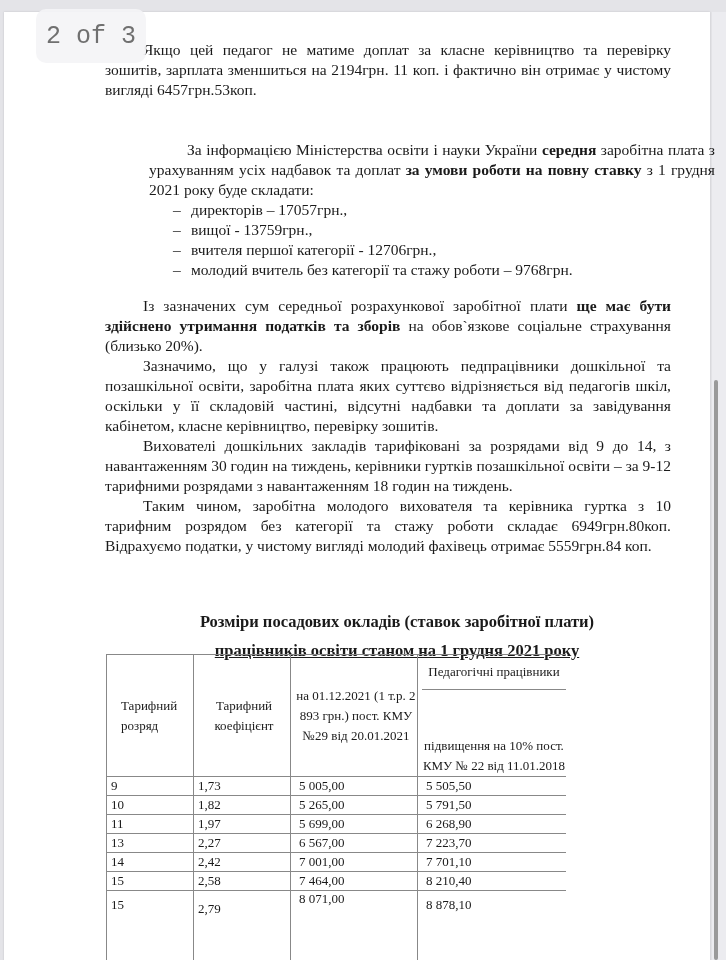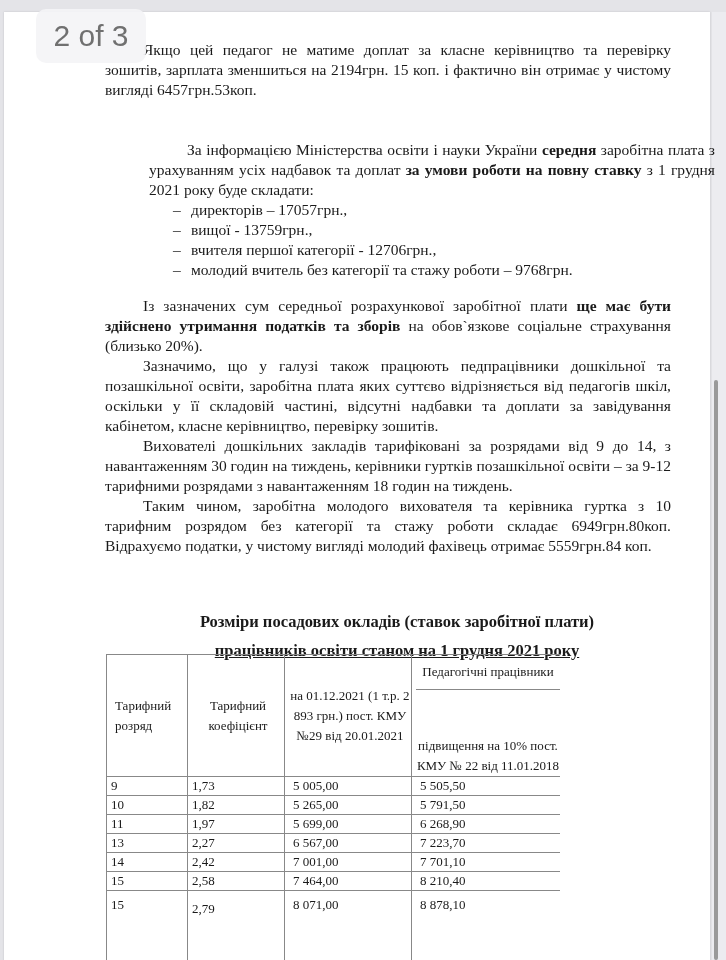--- a/index.html
+++ b/index.html
@@ -11,22 +11,22 @@
   }
   .page {
     position:absolute; left:4px; top:12px; width:706px; height:960px;
     background:#ffffff;
     box-shadow:0 0 2px rgba(0,0,0,0.15);
   }
   .page-indicator {
     position:absolute; left:36px; top:9px; width:110px; height:54px;
     background:rgba(244,244,246,0.92);
     border-radius:10px;
-    font-family:Liberation Sans, sans-serif;
-    font-size:30px; color:#707070;
+    font-family:Liberation Mono, monospace;
+    font-size:25px; color:#707070;
     display:flex; align-items:center; justify-content:center;
     z-index:5;
   }
   .scroll-track {
     position:absolute; right:0; top:12px; width:14px; height:948px;
     background:#ececf0;
   }
   .scroll-thumb {
     position:absolute; right:8px; top:380px; width:4px; height:580px;
     background:#9a9a9a; border-radius:2px;
@@ -47,40 +47,40 @@
   }
   table.salary {
     position:absolute; left:106px; top:654px;
     border-collapse:collapse; font-size:13px;
   }
   table.salary td { padding:0 0 0 4px; vertical-align:middle; }
   .c1 { width:72px; } .c2 { width:92px; } .c3 { width:118px;margin-top:37px; } .c4 { width:140px; }
   .vl { border-left:1.5px solid #888; }
   .hl { border-top:1.5px solid #888; }
   .hdr td { height:108px; text-align:center; line-height:20px; padding:0; }
-  .hdr .left { text-align:left; padding-left:8px; }
+  .hdr .left { text-align:left; padding-left:14px; }
   .sub-top { border-bottom:1.5px solid #888; height:34px; display:flex; flex-direction:column; justify-content:center; line-height:18px; }
   .sub-bot { padding-top:6px; line-height:20px;margin-top:40px; }
   .row td { height:18px; }
   .row td.c3, .row td.c4 { padding-left:8px; }
   .row-last td { height:40px; }
   .tail td { height:24px; }
 </style>
 </head>
 <body>
 
 <div class="page"></div>
 
 <div class="page-indicator">2 of 3</div>
 
 <div class="scroll-track"></div>
 <div class="scroll-thumb"></div>
 
 <div class="text" style="top:40px;">
-  <p class="indent">Якщо цей педагог не матиме доплат за класне керівництво та перевірку зошитів, зарплата зменшиться на 2194грн. 15 коп. і фактично він отримає у чистому вигляді 6457грн.53коп.</p>
+  <p class="indent">Якщо цей педагог не матиме доплат за класне керівництво та перевірку зошитів, зарплата зменшиться на 2194грн. 11 коп. і фактично він отримає у чистому вигляді 6457грн.53коп.</p>
 </div>
 
 <div class="text" style="top:140px;margin-left:44px;">
   <p class="indent"><span>За інформацією Міністерства освіти і науки України </span><span class="b">середня</span><span> заробітна плата з урахуванням усіх надбавок та доплат </span><span class="b">за умови роботи на повну ставку</span><span> з 1 грудня  2021 року буде складати:</span></p>
   <ul class="dash">
     <li><span class="dash-mark">–</span><span>директорів – 17057грн.,</span></li>
     <li><span class="dash-mark">–</span><span>вищої - 13759грн.,</span></li>
     <li><span class="dash-mark">–</span><span>вчителя першої категорії  - 12706грн.,</span></li>
     <li><span class="dash-mark">–</span><span>молодий вчитель без категорії та стажу роботи – 9768грн.</span></li>
   </ul>
@@ -141,21 +141,21 @@
   </tr>
   <tr class="row hl">
     <td class="c1 vl">15</td>
     <td class="c2 vl">2,58</td>
     <td class="c3 vl">7 464,00</td>
     <td class="c4 vl">8 210,40</td>
   </tr>
   <tr class="row row-last hl">
     <td class="c1 vl" style="vertical-align:top;padding-top:6px;">15</td>
     <td class="c2 vl" style="vertical-align:top;padding-top:10px;margin-left:23px;">2,79</td>
-    <td class="c3 vl" style="vertical-align:top;padding-top:6px;">8 071,00</td>
+    <td class="c3 vl" style="vertical-align:top;">8 071,00</td>
     <td class="c4 vl" style="vertical-align:top;padding-top:6px;">8 878,10</td>
   </tr>
   <tr class="tail">
     <td class="c1 vl"></td>
     <td class="c2 vl"></td>
     <td class="c3 vl"></td>
     <td class="c4 vl"></td>
   </tr>
 </tbody>
   </table>

